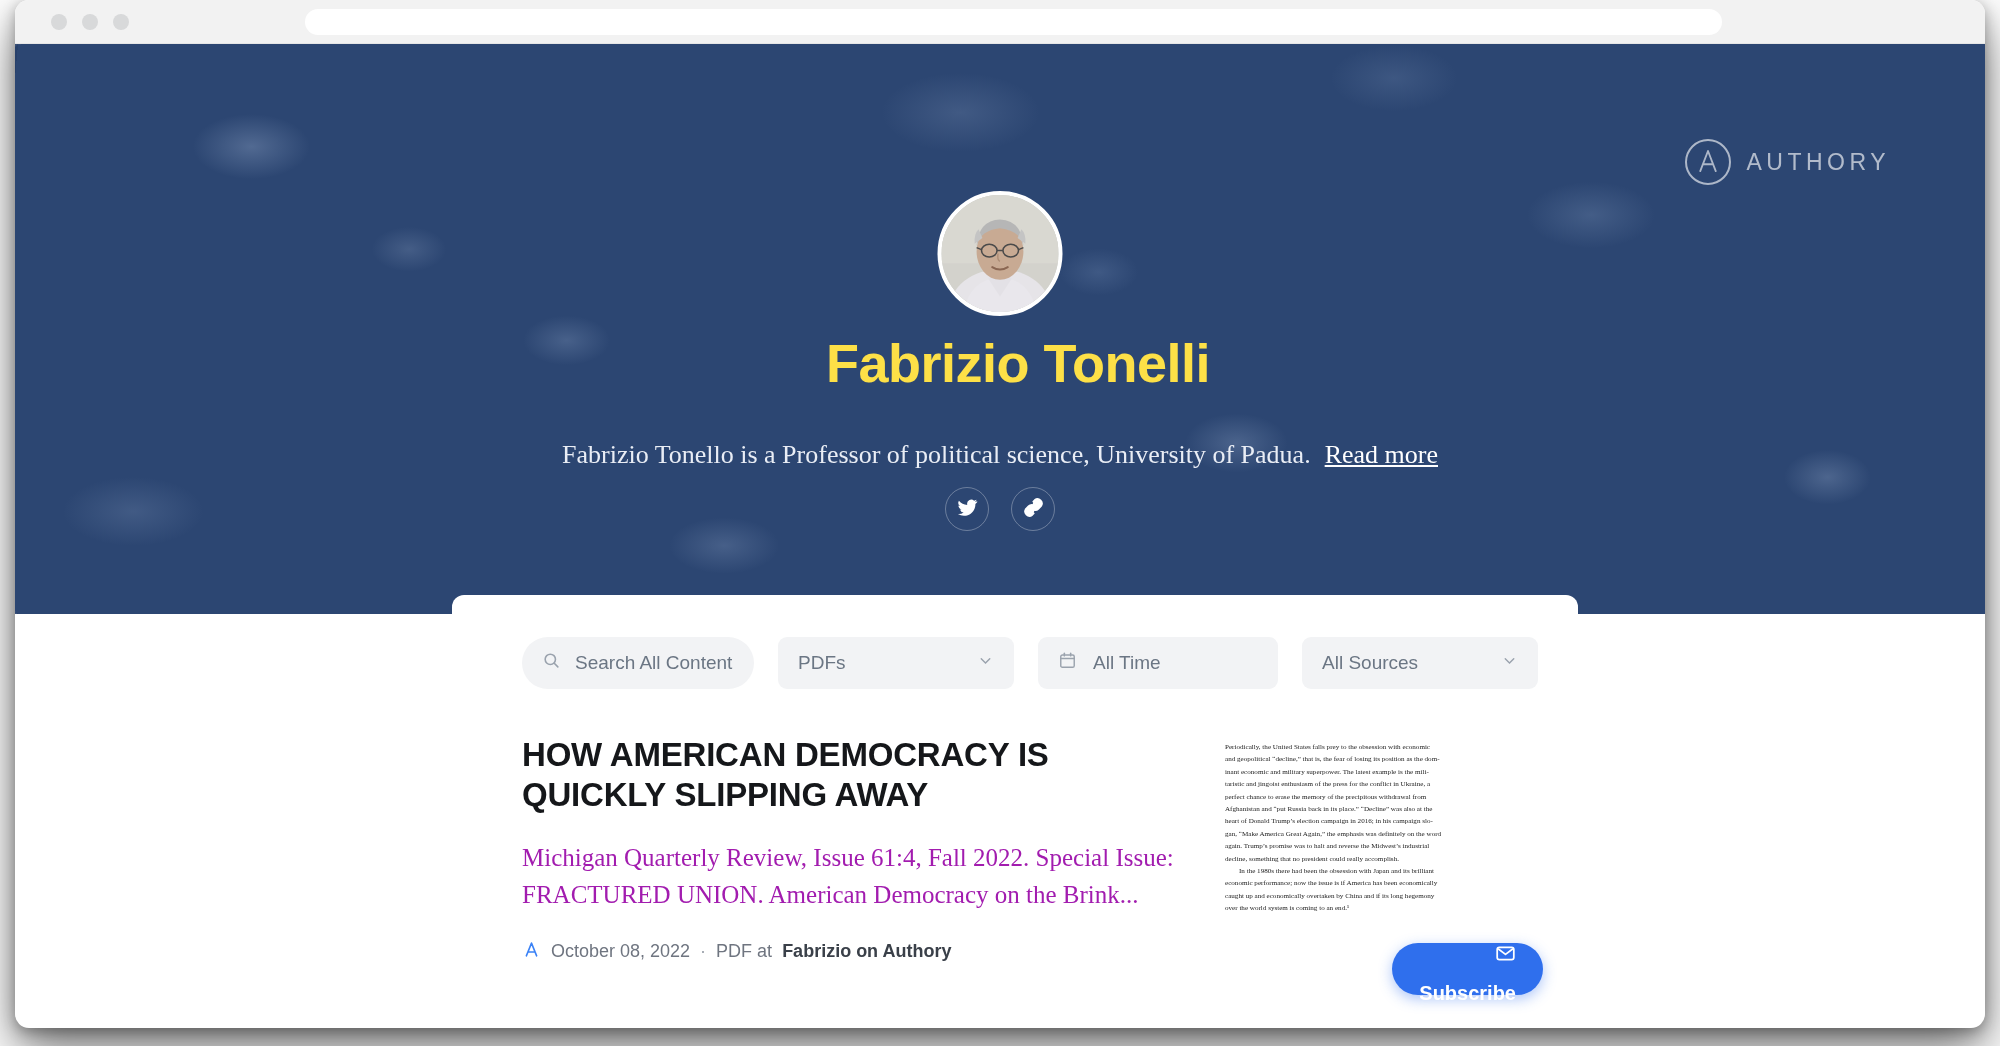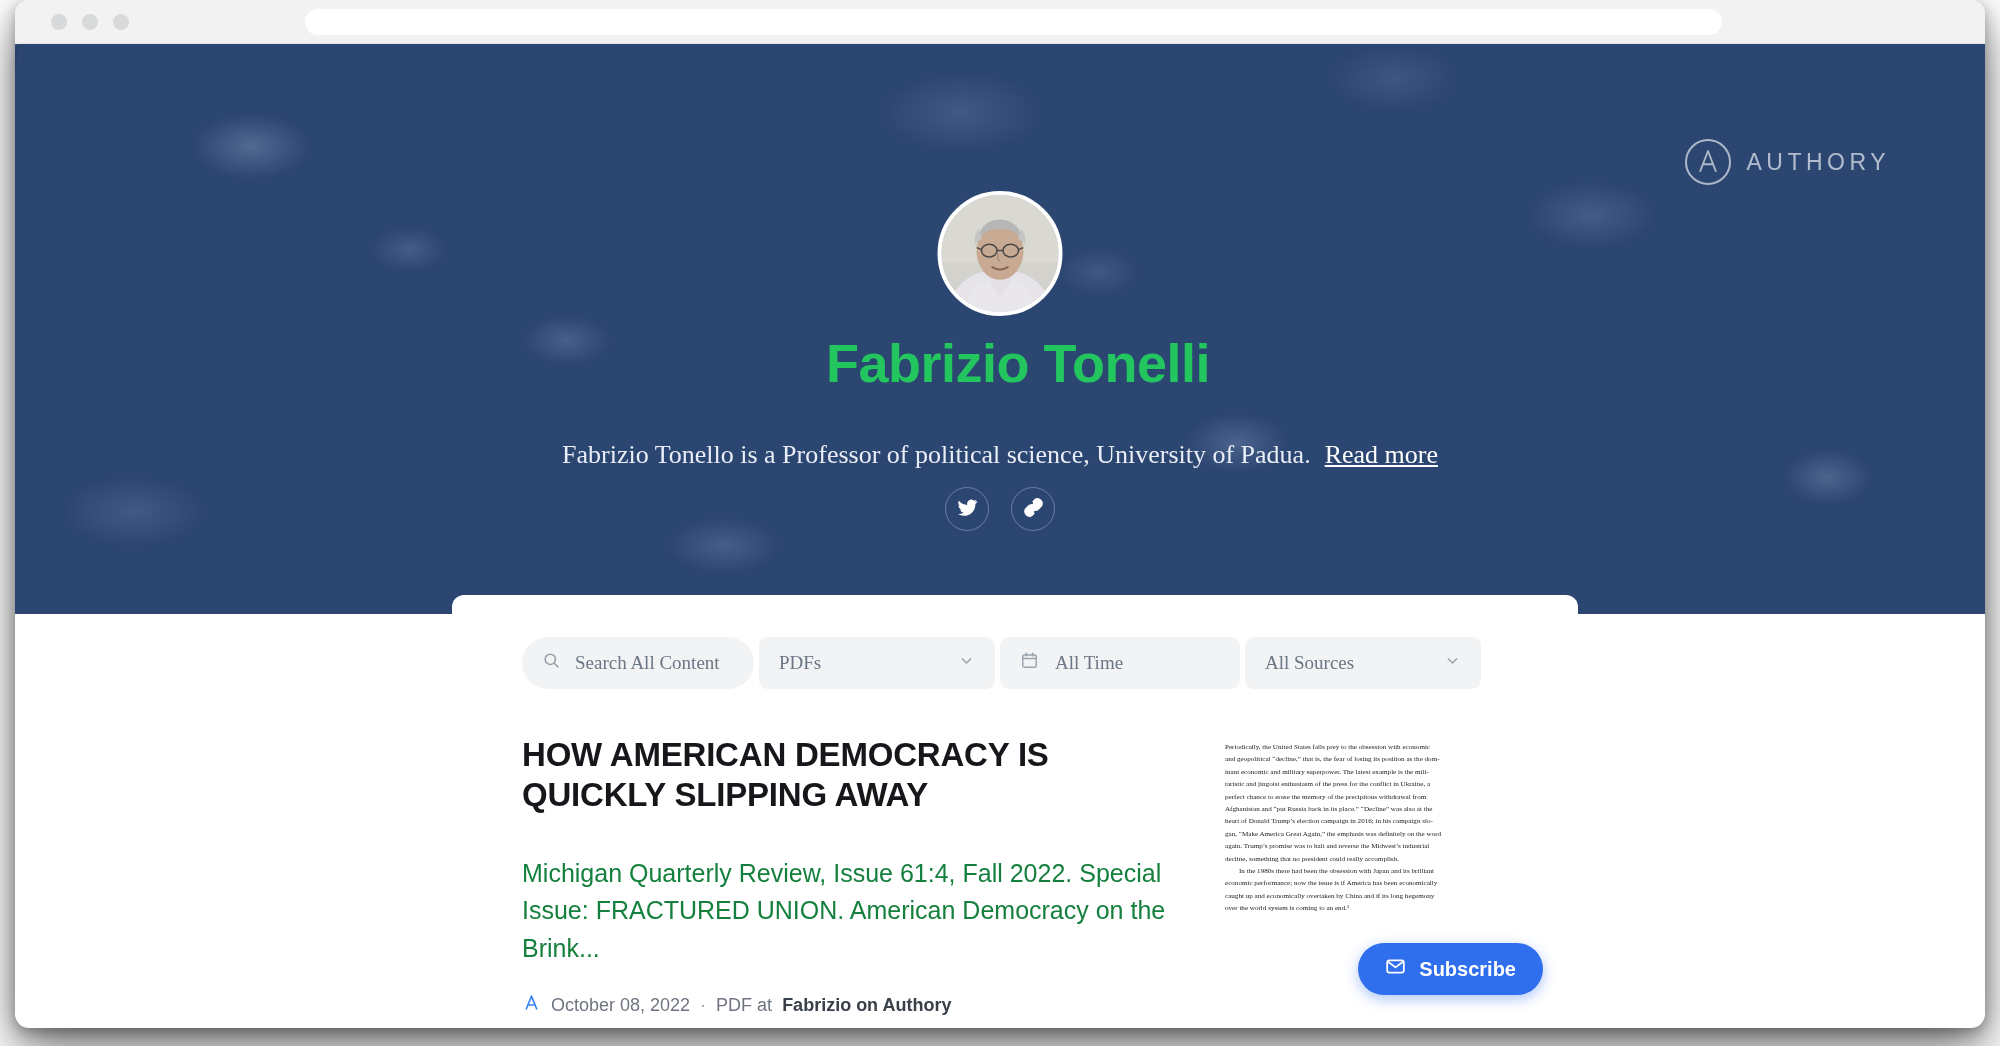--- a/index.html
+++ b/index.html
@@ -104,21 +104,21 @@
     border: 4px solid #ffffff;
     overflow: hidden;
     background: #cfd0cc;
   }
   .avatar svg { display: block; width: 100%; height: 100%; }
 
   .profile-name {
     position: absolute;
     top: 288px; left: 0; right: 0;
     text-align: center;
-    color: #22c55e;
+    color: #fde047;
     font-size: 54px;
     font-weight: bold;
     letter-spacing: -0.5px;
     margin-left: 36px;
   }
   .profile-bio {
     position: absolute;
     top: 368px; left: 0; right: 0;
     text-align: center;
     color: #e9edf5;
@@ -173,23 +173,22 @@
     left: 437px; top: 595px;
     width: 1126px;
     bottom: 0;
     background: #ffffff;
     border-radius: 12px 12px 0 0;
   }
 
   .filters {
     display: flex;
     align-items: center;
-    gap: 5px;
+    gap: 24px;
     padding: 42px 0 0 70px;
-    font-family: Liberation Serif, serif;
   }
   .pill {
     height: 52px;
     background: #f2f3f5;
     display: flex; align-items: center;
     cursor: pointer;
     color: #6b7684;
     font-size: 19px;
   }
   .pill-search {
@@ -223,25 +222,25 @@
   .article-main { width: 655px; }
   .article-title {
     font-size: 33px;
     font-weight: bold;
     color: #15171a;
     line-height: 1.22;
     letter-spacing: -0.2px;
     cursor: pointer;
   }
   .article-desc {
-    margin-top: 39px;
-    font-family: Liberation Sans, sans-serif;
+    margin-top: 23px;
+    font-family: Liberation Serif, serif;
     font-size: 25px;
     line-height: 1.5;
-    color: #15803d;
+    color: #a21caf;
   }
   .article-meta {
     margin-top: 26px;
     display: flex; align-items: center; gap: 10px;
     font-size: 18px;
     color: #6f7580;
   }
   .article-meta .src { color: #3a4049; font-weight: bold; }
   .meta-sep { color: #9aa0aa; }
 
@@ -267,26 +266,27 @@
   
   .subscribe-btn {
     position: absolute;
     right: 35px; bottom: 33px;
     height: 52px;
     padding: 0 27px;
     background: #2f6fed;
     color: #ffffff;
     border: none;
     border-radius: 26px;
-    display: flex; align-items: center; gap: 13px;
+    display: flex; align-items: flex-end; gap: 13px;
     font-size: 20px;
     font-weight: bold;
     font-family: "Liberation Sans", sans-serif;
     cursor: pointer;
     box-shadow: 0 4px 14px rgba(47,111,237,0.40);
+    flex-direction: column;
   }
 </style>
 </head>
 <body>
 
 <div class="browser-window">
 
   <div class="browser-chrome">
     <div class="traffic-lights">
       <span class="dot"></span>

